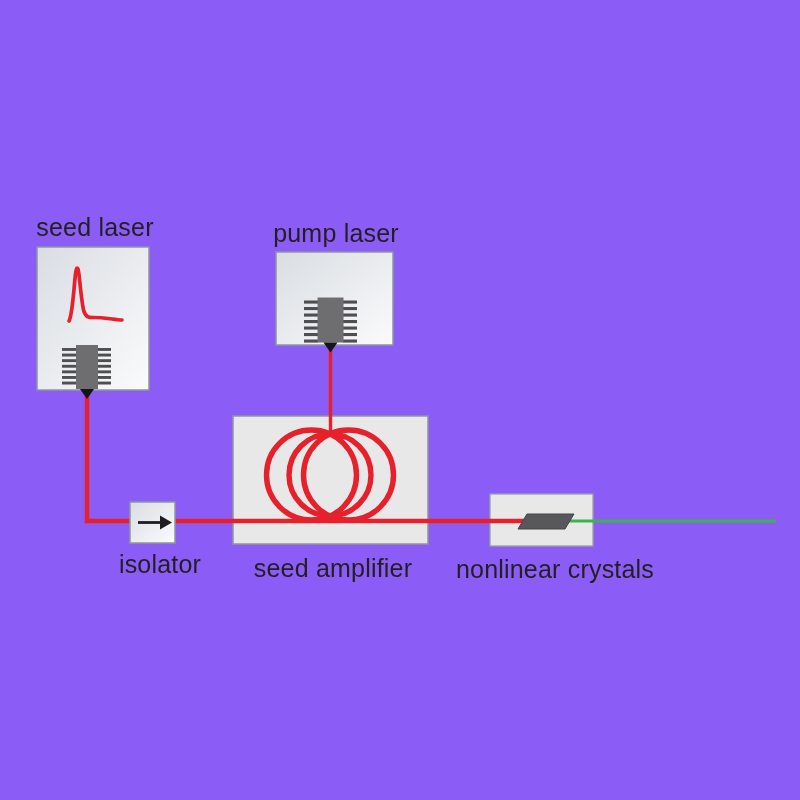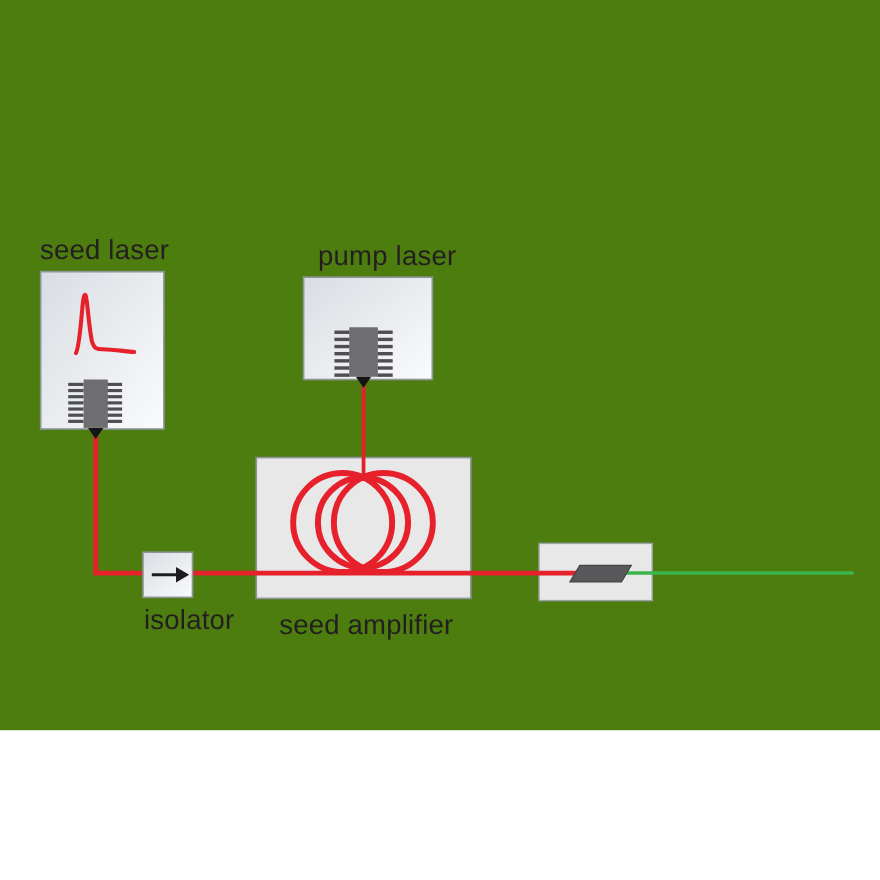--- a/index.html
+++ b/index.html
@@ -1,19 +1,19 @@
 <!DOCTYPE html>
 <html><head>
 <meta charset="utf-8">
 <style>
   html,body{margin:0;padding:0;background:#ffffff;}
   .stage{
     position:relative;
-    width:800px;height:664px;
-    background:#4d7c0f;
+    width:800px;height:800px;
+    background:#8b5cf6;
     overflow:hidden;
     font-family:"Liberation Sans", sans-serif;
   }
   .stage svg{position:absolute;left:0;top:0;}
   .lbl{
     position:absolute;
     transform:translateX(-50%);
     white-space:nowrap;
     font-size:25px;
     line-height:26px;
@@ -104,17 +104,18 @@
           <rect x="343" y="333" width="14" height="3.1"></rect>
         <rect x="304" y="339.5" width="14" height="3.1"></rect>
           <rect x="343" y="339.5" width="14" height="3.1"></rect>
       </g>
       <rect x="317.5" y="297.5" width="26" height="45" fill="#6e6e70"></rect>
       <polygon points="323.5,342.5 337.5,342.5 330.5,352.5" fill="#151515"></polygon>
     </g>
   </svg>
 
   <div class="lbl" style="left:95px;  top:214px;">seed laser</div>
-  <div class="lbl" style="left:336px; top:220px;margin-left:16px;">pump laser</div>
-  <div class="lbl" style="left:172px; top:551px;text-align:right;">isolator</div>
+  <div class="lbl" style="left:336px; top:220px;">pump laser</div>
+  <div class="lbl" style="left:160px; top:551px;text-align:right;">isolator</div>
   <div class="lbl" style="left:333px; top:555px;">seed amplifier</div>
+  <div class="lbl" style="left:555px; top:556px;">nonlinear crystals</div>
 
 </div>
 
 </body></html>

